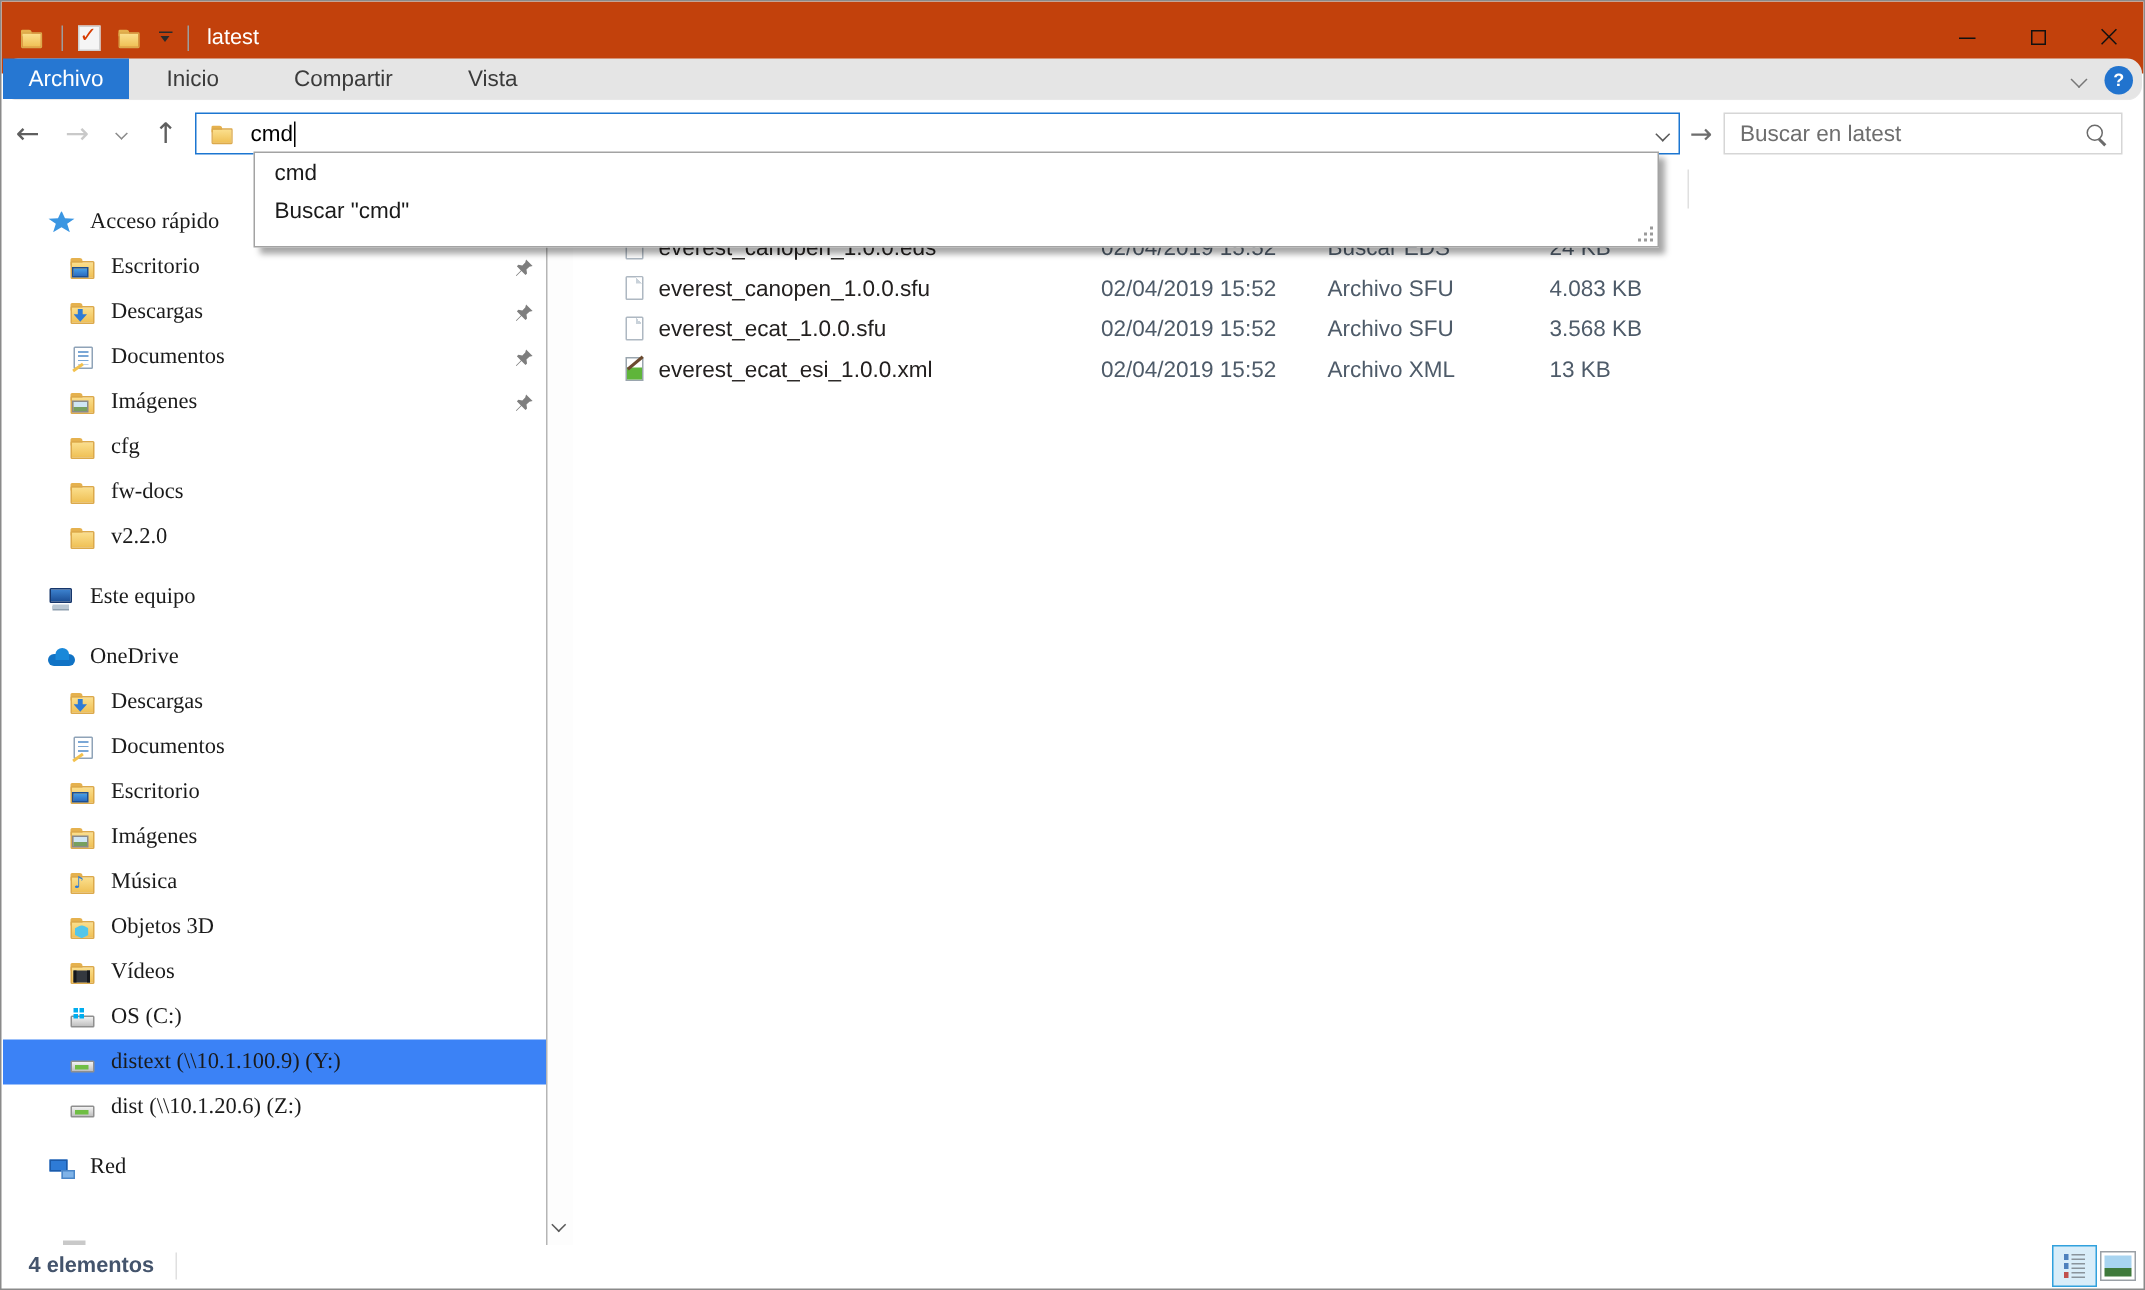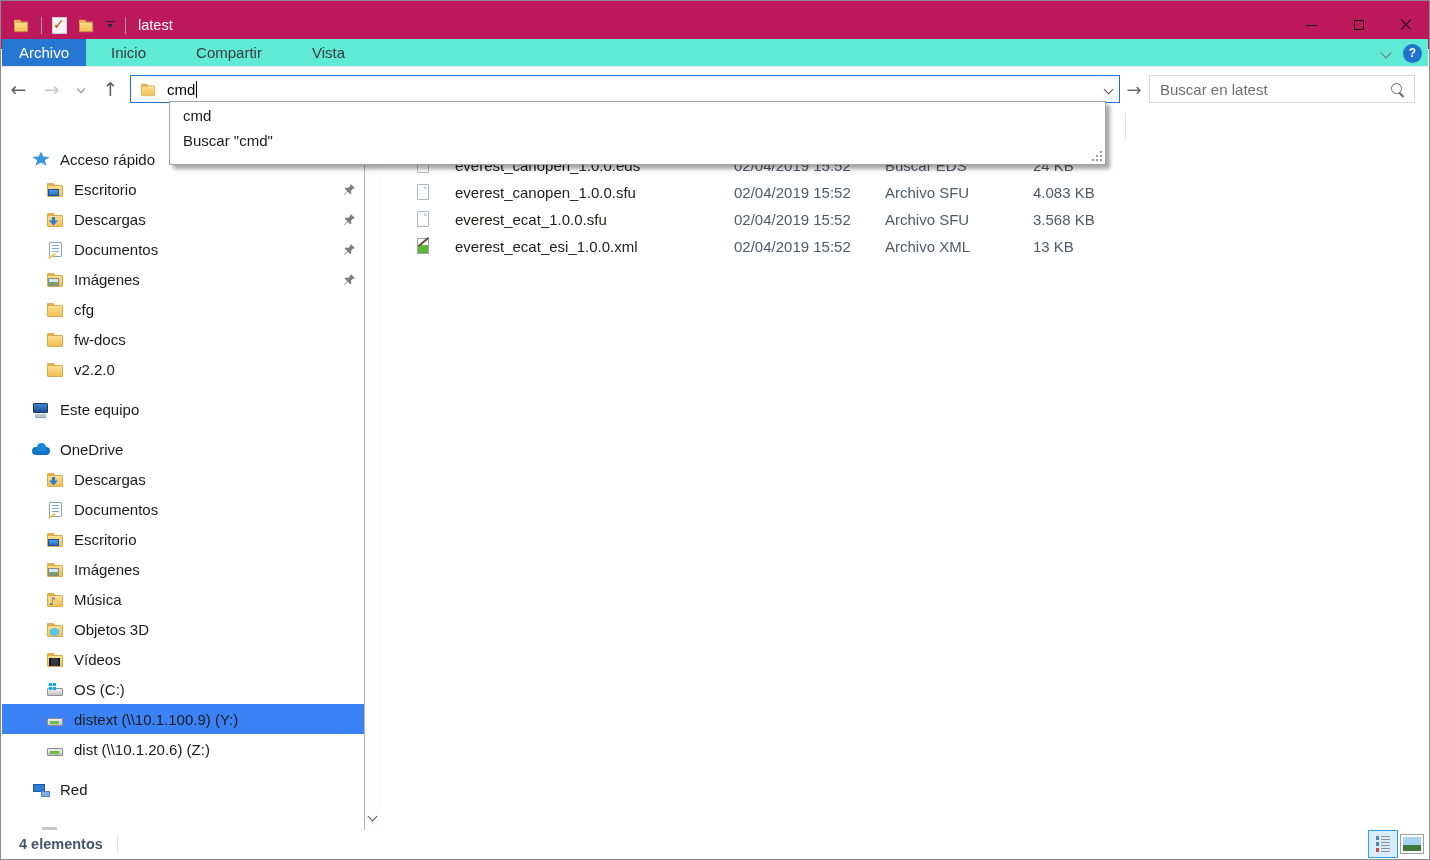--- a/index.html
+++ b/index.html
@@ -1,39 +1,39 @@
 <!DOCTYPE html>
 <html><head>
 <meta charset="utf-8">
 <style>
   * { margin:0; padding:0; box-sizing:border-box; }
   html,body { background:#fff; }
   body { font-family:"Liberation Sans","DejaVu Sans",sans-serif; font-size:15px; color:#1f1f1f; }
   .window { position:relative; width:1430px; height:860px; background:#fff; border:1px solid #8a8a8a; overflow:hidden; }
 
   
-  .titlebar { position:absolute; left:0; top:0; right:0; height:48px; background:#be185d; display:flex; align-items:center; }
+  .titlebar { position:absolute; left:0; top:0; right:0; height:48px; background:#c2410c; display:flex; align-items:center; }
   .qat { display:flex; align-items:center; gap:10px; padding-left:11px; }
   .tsep { width:1px; height:17px; background:#9d9d9d; }
   .checkdoc { position:relative; width:15px; height:17px; background:#f5f5f5; border:1px solid #cfcfcf; }
   .checkdoc::after { content:"✓"; position:absolute; left:0px; top:-2px; color:#d83b01; font-weight:bold; font-size:14px; font-family:"DejaVu Sans",sans-serif; }
   .qat-caret { position:relative; width:9px; height:9px; }
   .qat-caret::before { content:""; position:absolute; left:0; top:0; width:9px; height:1px; background:#2b2b2b; }
   .qat-caret::after { content:""; position:absolute; left:1px; top:3px; border:3.5px solid transparent; border-top:4px solid #2b2b2b; }
   .wtitle { color:#fff; font-size:14.5px; margin-left:12px; }
   .wcontrols { margin-left:auto; display:flex; height:38px; }
   .wbtn { width:47px; height:38px; display:flex; align-items:center; justify-content:center; position:relative; }
   .gl-min { width:11px; height:1px; background:#111; }
   .gl-max { width:10px; height:10px; border:1px solid #111; }
   .gl-close { position:relative; width:12px; height:12px; }
   .gl-close::before,.gl-close::after { content:""; position:absolute; left:-1px; top:5px; width:14px; height:1px; background:#111; }
   .gl-close::before { transform:rotate(45deg); } .gl-close::after { transform:rotate(-45deg); }
 
   
-  .ribbon { position:absolute; left:1px; top:38px; right:1px; height:28px; background:#5eead4; display:flex; align-items:stretch; border-bottom:1px solid #e8e8e8; }
+  .ribbon { position:absolute; left:1px; top:38px; right:1px; height:28px; background:#e5e5e5; display:flex; align-items:stretch; border-bottom:1px solid #e8e8e8;border-radius:10px; }
   .tab { display:flex; align-items:center; justify-content:center; padding:0 25px; color:#3b3b3b; }
   .tab.active { background:#2677d2; color:#fff; padding:0 17px; }
   .ribbon-right { position:absolute; right:0; top:0; height:28px; display:flex; align-items:center; gap:13px; padding-right:6px; }
   .chev { width:8px; height:8px; border-right:1.6px solid #777; border-bottom:1.6px solid #777; transform:rotate(45deg); }
   .helpbtn { width:19px; height:19px; border-radius:50%; background:#2173ce; color:#fff; font-weight:bold; font-size:12px; display:flex; align-items:center; justify-content:center; }
 
   
   .toolbar { position:absolute; left:1px; top:66px; right:1px; height:44px; background:#fff; display:flex; align-items:center; }
   .navbtns { display:flex; align-items:center; }
   .navbtn { font-family:"DejaVu Sans",sans-serif; font-size:19px; color:#5f5f5f; width:33px; text-align:center; }
@@ -80,40 +80,40 @@
   .ic-network::before { left:1px; top:3px; width:12px; height:8px; background:#2e7bd6; border:1px solid #1c5aa8; }
   .ic-network::after { right:1px; bottom:1px; width:9px; height:6px; background:#7fb3e8; border:1px solid #4a86c8; }
   .ic-page::before { left:3px; top:0; width:12px; height:16px; background:#fff; border:1px solid #aeb8c2; border-radius:1px; }
   .ic-page::after { left:10px; top:1px; width:4px; height:4px; background:linear-gradient(225deg,#fff 50%,#c9d2da 50%); }
   .ic-xml::before { left:3px; top:0; width:12px; height:16px; background:#fff; border:1px solid #9aa5ae; }
   .ic-xml .ov { display:block; left:4px; top:7px; width:10px; height:8px; background:#5fb53a; }
   .ic-xml .ov::after { content:""; position:absolute; left:-1px; top:-4px; width:13px; height:2px; background:#6b4a2f; transform:rotate(-40deg); }
   .ic-sm { transform:scale(.88); }
 
   
-  .sidebar { position:absolute; left:1px; top:121px; width:362px; bottom:29px; background:#fff; padding-top:22px; overflow:hidden; }
+  .sidebar { position:absolute; left:1px; top:110px; width:362px; bottom:29px; background:#fff; padding-top:22px; overflow:hidden;font-family:Liberation Serif, serif; }
   .srow { display:flex; align-items:center; height:30px; padding-right:6px; }
   .srow.gap { margin-top:10px; }
   .srow.sel { background:#3b82f6; }
   .lvl1 { padding-left:30px; }
   .lvl2 { padding-left:44px; }
   .slabel { margin-left:9px; color:#1a1a1a; white-space:nowrap; }
   .pin { margin-left:auto; margin-right:2px; flex:none; }
   .frag { position:absolute; left:40px; bottom:0px; width:15px; height:3px; background:#c9c9c9; }
 
   
   .sstrip { position:absolute; left:363px; top:110px; width:18px; bottom:29px; background:#fdfdfd; border-left:1px solid #b5b5b5; }
   .sstrip .chev { position:absolute; left:4px; bottom:10px; width:7px; height:7px; border-color:#5a5a5a; }
 
   
   .filepane { position:absolute; left:381px; top:110px; right:1px; bottom:29px; background:#fff; }
   .colsep-frag { position:absolute; left:743px; top:2px; width:1px; height:26px; background:#e0e0e0; }
   .files { padding-top:41px; }
   .frow { display:flex; align-items:center; height:27px; padding-left:32px; }
-  .fname { width:320px; display:flex; align-items:center; gap:22px; color:#23201f; }
+  .fname { width:320px; display:flex; align-items:center; gap:6px; color:#23201f; }
   .fdate { width:151px; color:#4e5b69; }
   .ftype { width:148px; color:#4e5b69; }
   .fsize { width:86px; color:#4e5b69; }
 
   
   .dropdown { position:absolute; left:168px; top:100px; width:937px; height:64px; background:#fff; border:1px solid #a3a3a3; box-shadow:4px 4px 4px rgba(0,0,0,.35); z-index:10; }
   .ditem { height:22px; line-height:22px; padding-left:13px; color:#1a1a1a; margin-top:3px; }
   .grip { position:absolute; right:2px; bottom:2px; width:12px; height:12px; }
   .grip::before { content:""; position:absolute; left:1px; top:9px; width:2px; height:2px; background:#9a9a9a; box-shadow:4px 0 #9a9a9a,8px 0 #9a9a9a,4px -4px #9a9a9a,8px -4px #9a9a9a,8px -8px #9a9a9a; }
 

